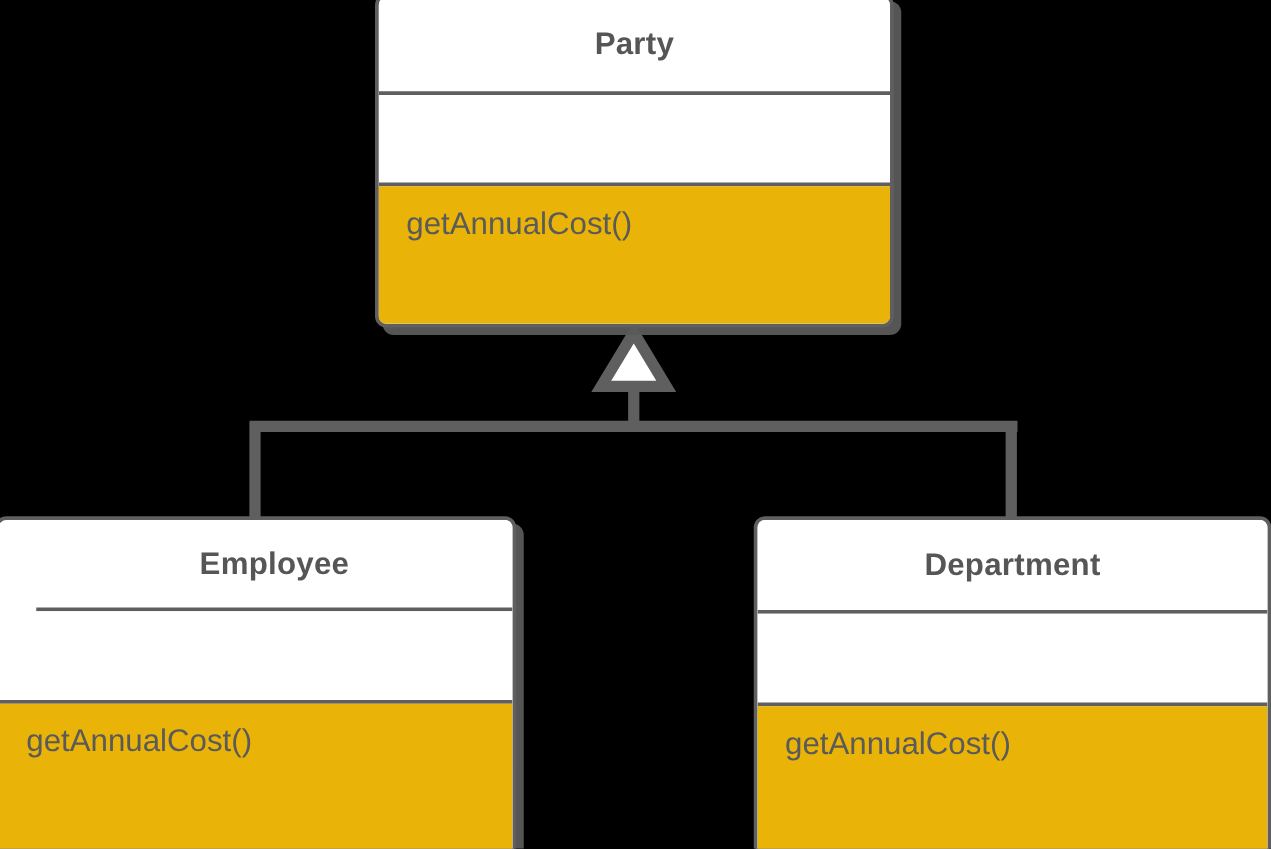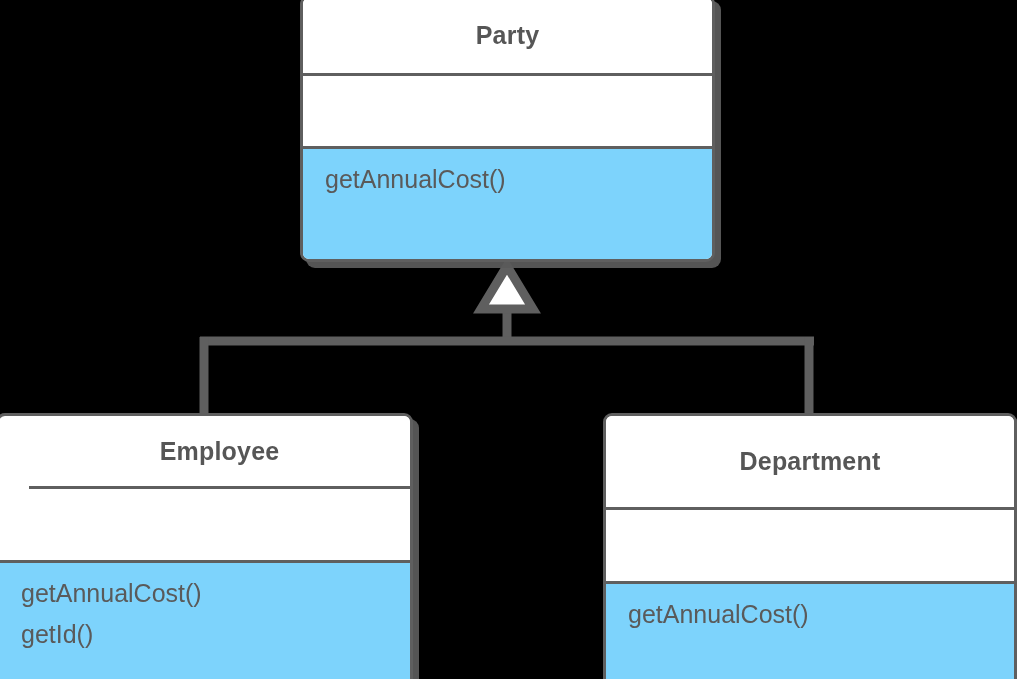--- a/index.html
+++ b/index.html
@@ -56,41 +56,41 @@
   .uml-attrs {
     box-sizing: border-box;
     flex: 0 0 auto;
     border-bottom: 3px solid #5f5f5f;
     background: #ffffff;
     padding: 6px 20px;
   }
   .uml-ops {
     box-sizing: border-box;
     flex: 1 1 auto;
-    background: #7dd3fc;
+    background: #eab308;
     padding: 10px 20px 8px 22px;
   }
   .uml-member {
     font-size: 25px;
     line-height: 41px;
     color: #5a5a5a;
     white-space: nowrap;
   }
 
   
   #box-party     { left: 300px; top: -5px;  width: 415px; height: 267px; }
   #box-party .uml-name  { height: 78px; }
   #box-party .uml-attrs { height: 73px; }
 
   #box-employee  { left: -4px;  top: 413px; width: 417px; height: 275px; }
   #box-employee .uml-name  { height: 73px; margin-left: 30px; }
   #box-employee .uml-attrs { height: 74px; }
 
   #box-department{ left: 603px; top: 413px; width: 414px; height: 275px; }
-  #box-department .uml-name  { height: 94px; text-align: right; }
+  #box-department .uml-name  { height: 75px; text-align: right; }
   #box-department .uml-attrs { height: 74px; }
 </style>
 </head>
 <body>
 
 <div id="canvas">
 
   <svg class="connector-layer" viewBox="0 0 1017 679" width="1017" height="679" aria-hidden="true">
 
     <line x1="507" y1="305" x2="507" y2="341" stroke="#5f5f5f" stroke-width="9"></line>
@@ -110,21 +110,20 @@
     <div class="uml-ops">
       <div class="uml-member">getAnnualCost()</div>
     </div>
   </div>
 
   <div class="uml-class" id="box-employee">
     <div class="uml-name">Employee</div>
     <div class="uml-attrs"></div>
     <div class="uml-ops">
       <div class="uml-member">getAnnualCost()</div>
-      <div class="uml-member">getId()</div>
     </div>
   </div>
 
   <div class="uml-class" id="box-department">
     <div class="uml-name">Department</div>
     <div class="uml-attrs"></div>
     <div class="uml-ops">
       <div class="uml-member">getAnnualCost()</div>
     </div>
   </div>

